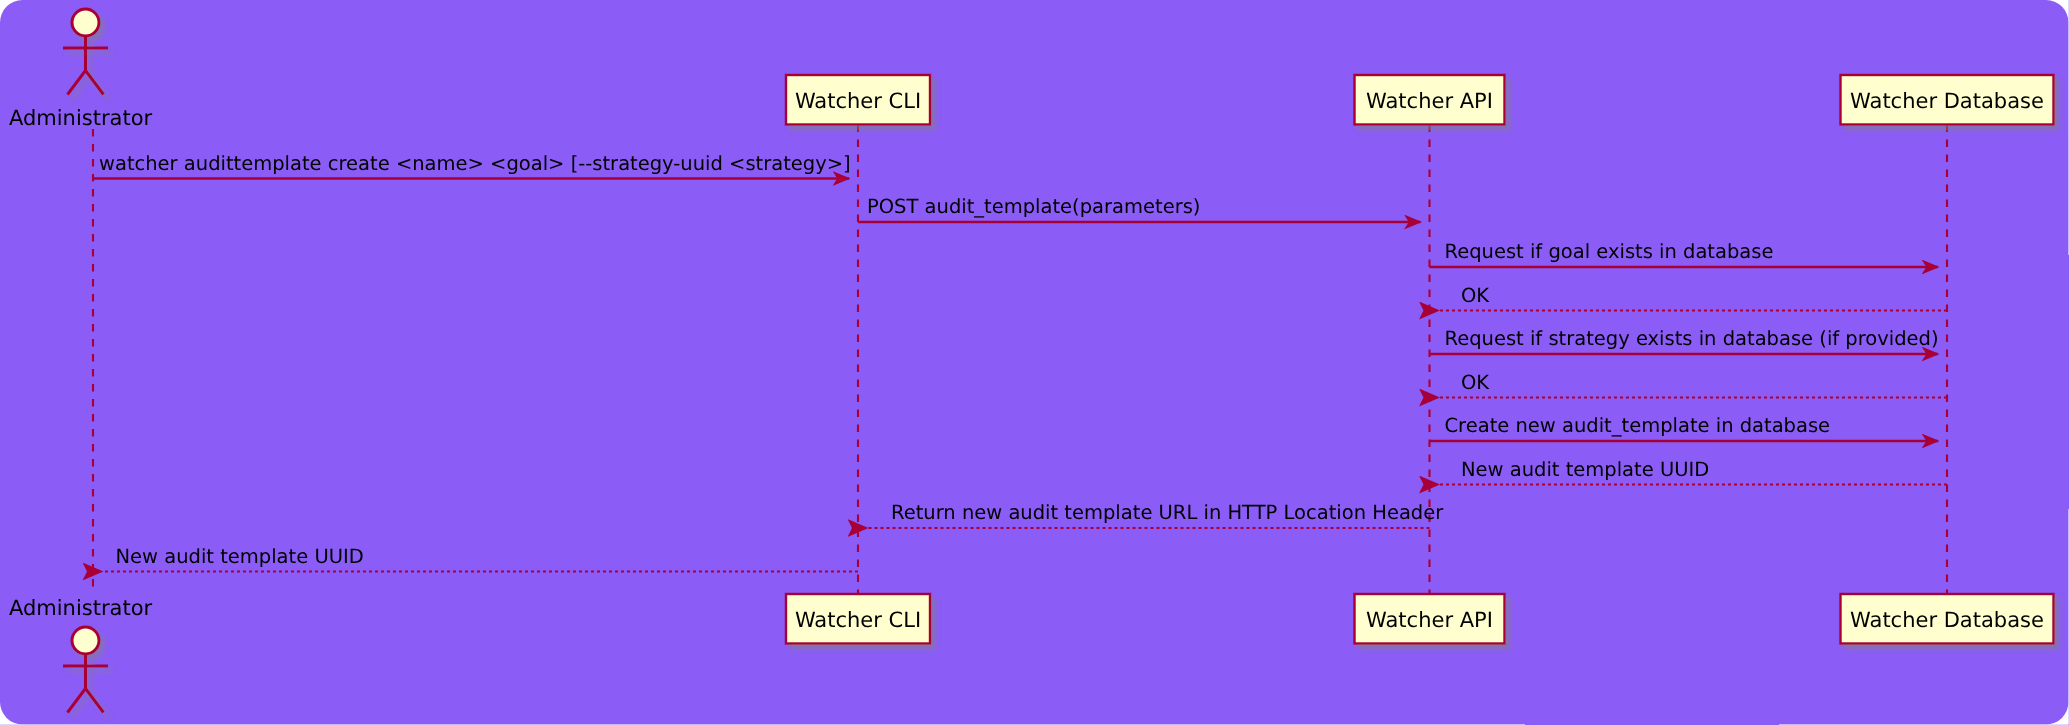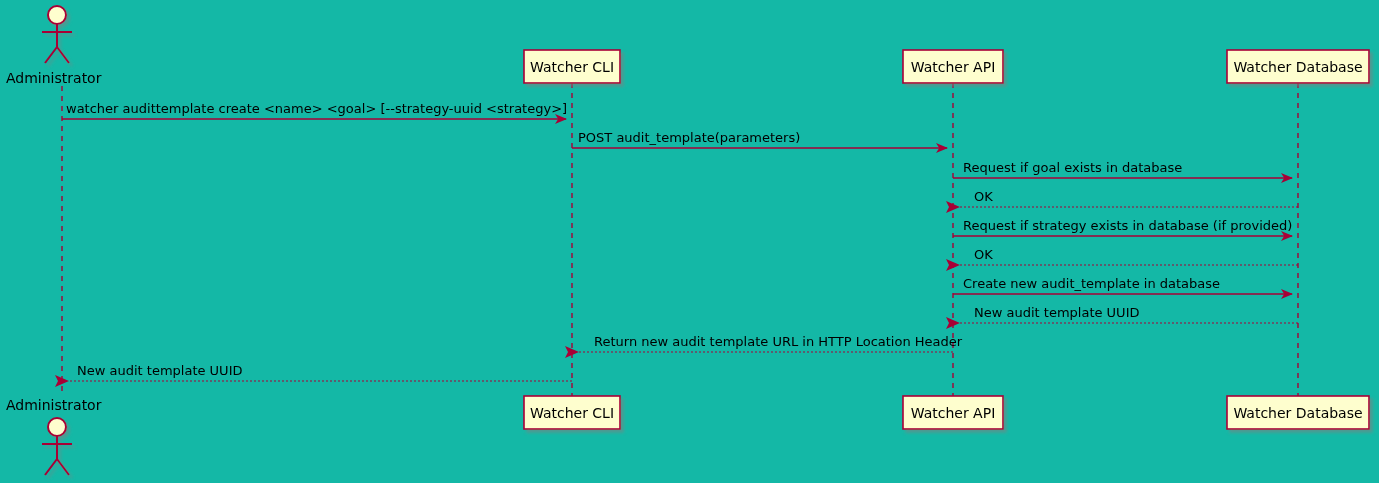--- a/index.html
+++ b/index.html
@@ -8,22 +8,23 @@
     padding: 0;
     background: #FFFFFF;
   }
   body {
     font-family: "DejaVu Sans", sans-serif;
   }
   #diagram-root {
     position: relative;
     width: 1379px;
     height: 483px;
-    background: #14b8a6;
+    background: #8b5cf6;
     overflow: hidden;
+    border-radius: 15px;
   }
   #diagram-svg {
     position: absolute;
     left: 0;
     top: 0;
     width: 1379px;
     height: 483px;
   }
   .msg-label {
     font-family: "DejaVu Sans", sans-serif;

